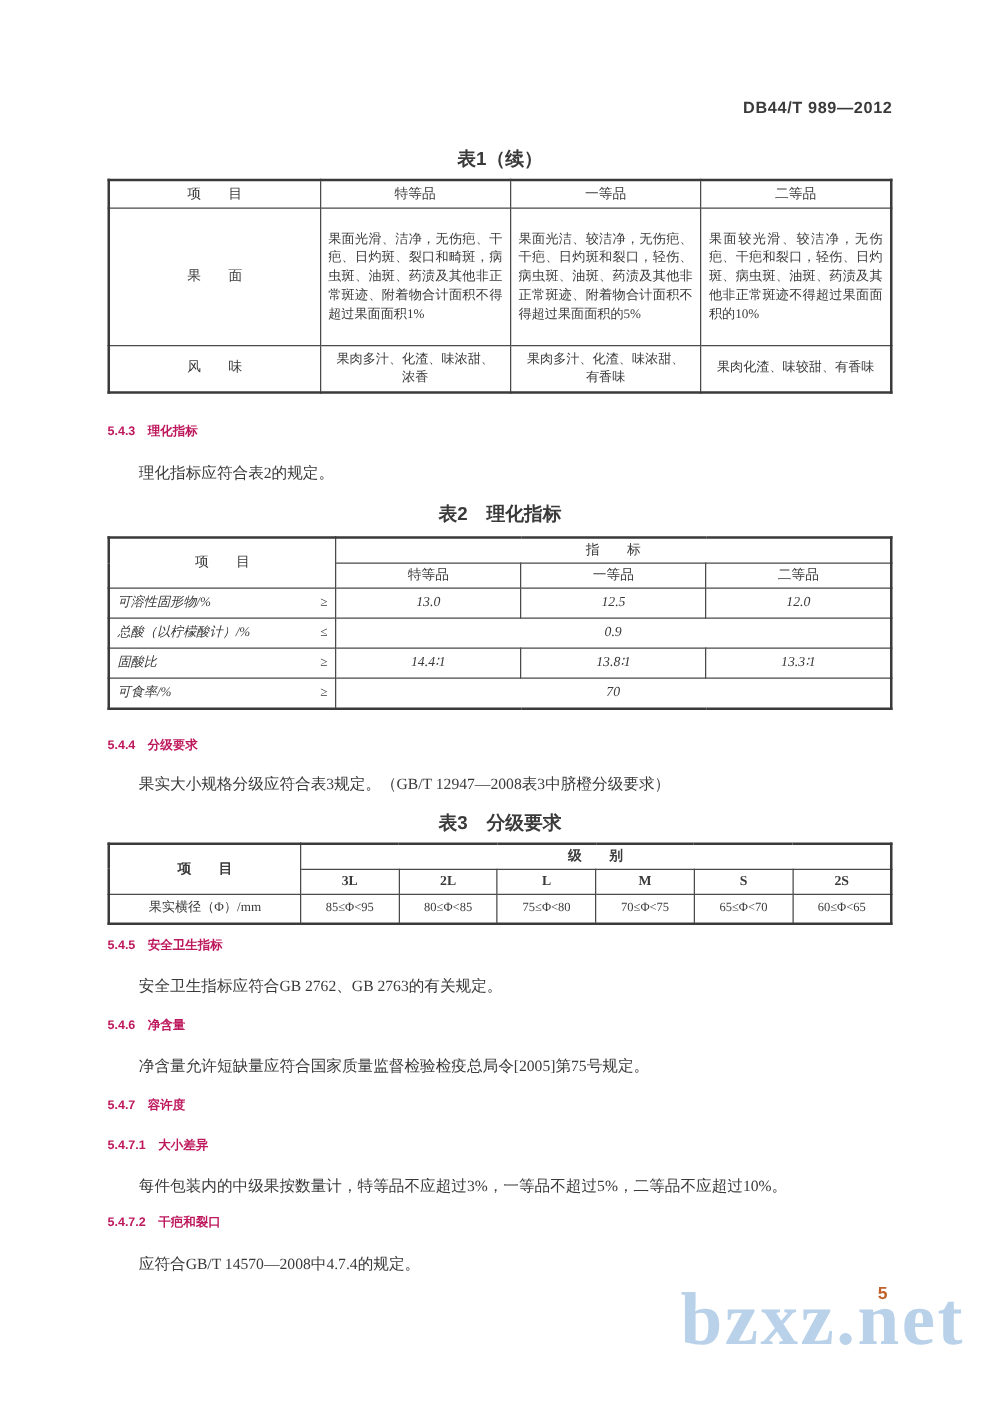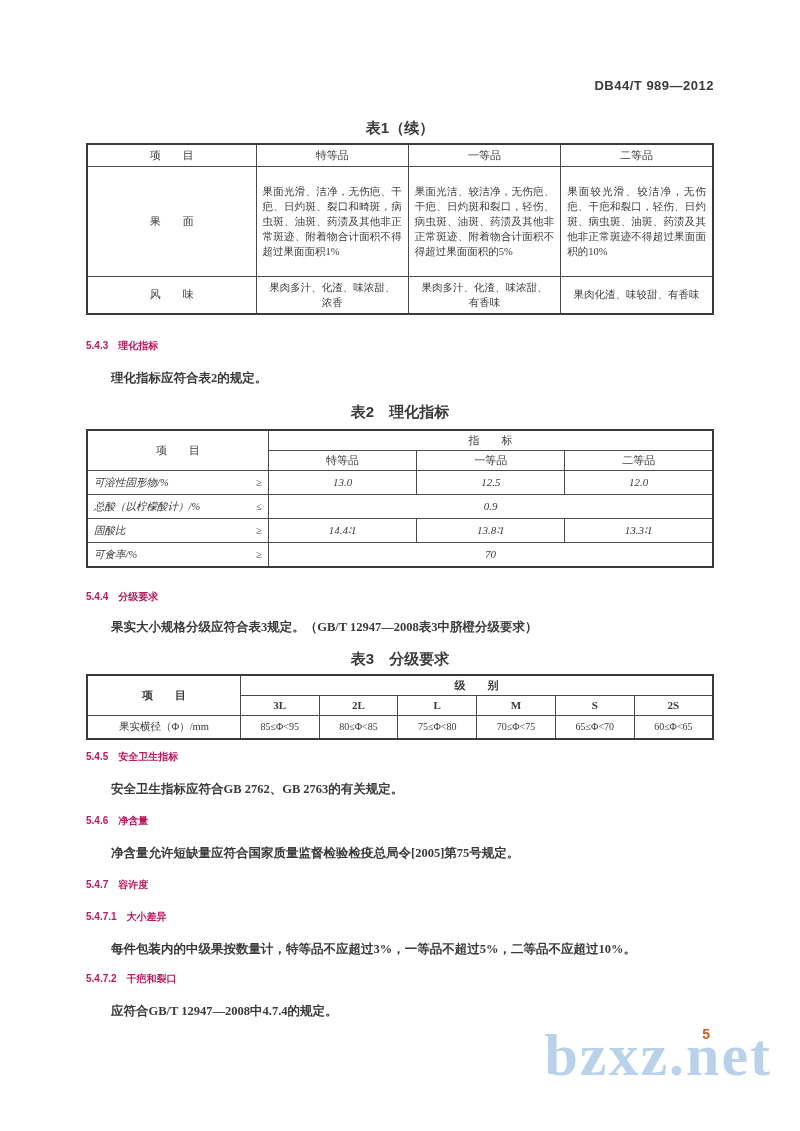--- a/index.html
+++ b/index.html
@@ -87,21 +87,20 @@
     font-family: "Liberation Sans", sans-serif;
     font-weight: bold;
     font-size: 10px;
     line-height: 18px;
     color: #be185d;
   }
   .body-text {
     font-size: 12.5px;
     line-height: 18px;
     text-indent: 2em;
-    font-weight: bold;
   }
   .mt22 { margin-top: 22px; }
   .mt20 { margin-top: 20px; }
   .mt14 { margin-top: 14px; }
   .mt12 { margin-top: 12px; }
   .mt24 { margin-top: 8px; }
 
   .watermark {
     position: absolute;
     right: 28px;
@@ -274,18 +273,18 @@
 
   <div class="sec-heading mt14">5.4.6　净含量</div>
   <p class="body-text mt14">净含量允许短缺量应符合国家质量监督检验检疫总局令[2005]第75号规定。</p>
 
   <div class="sec-heading mt14">5.4.7　容许度</div>
 
   <div class="sec-heading mt14">5.4.7.1　大小差异</div>
   <p class="body-text mt14">每件包装内的中级果按数量计，特等品不应超过3%，一等品不超过5%，二等品不应超过10%。</p>
 
   <div class="sec-heading mt12">5.4.7.2　干疤和裂口</div>
-  <p class="body-text mt14">应符合GB/T 12947—2008中4.7.4的规定。</p>
+  <p class="body-text mt14">应符合GB/T 14570—2008中4.7.4的规定。</p>
 
   <div class="watermark">bzxz.net</div>
   <div class="page-number">5</div>
 
 </div>
 
 </body></html>

